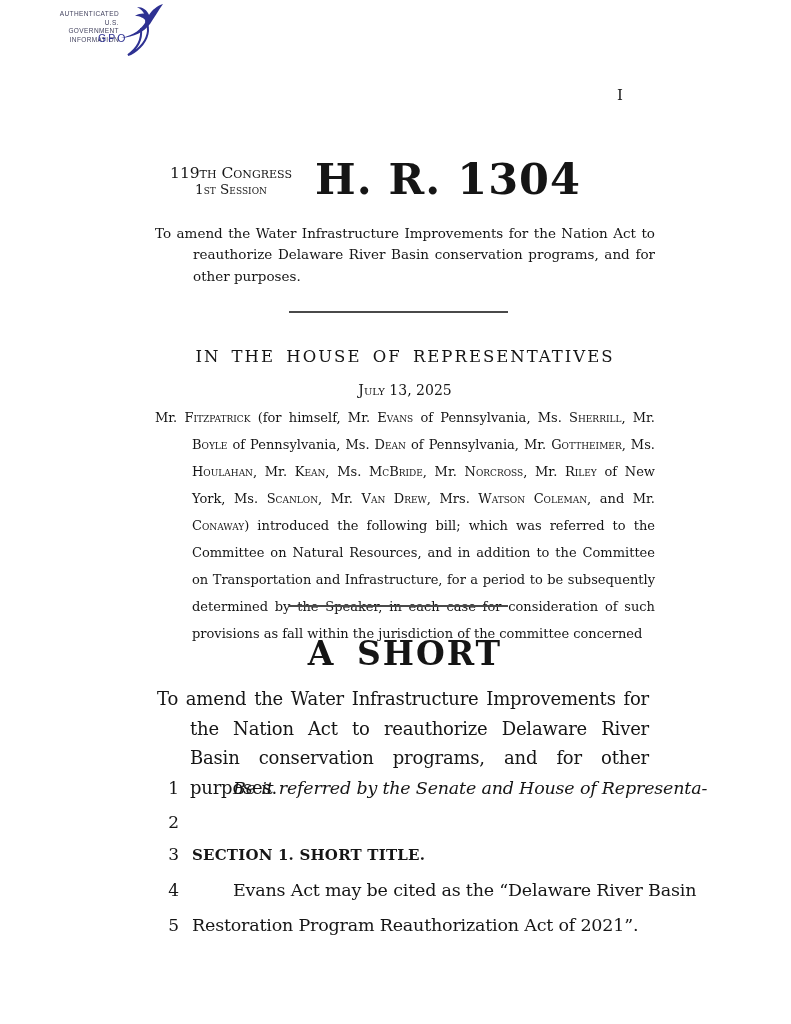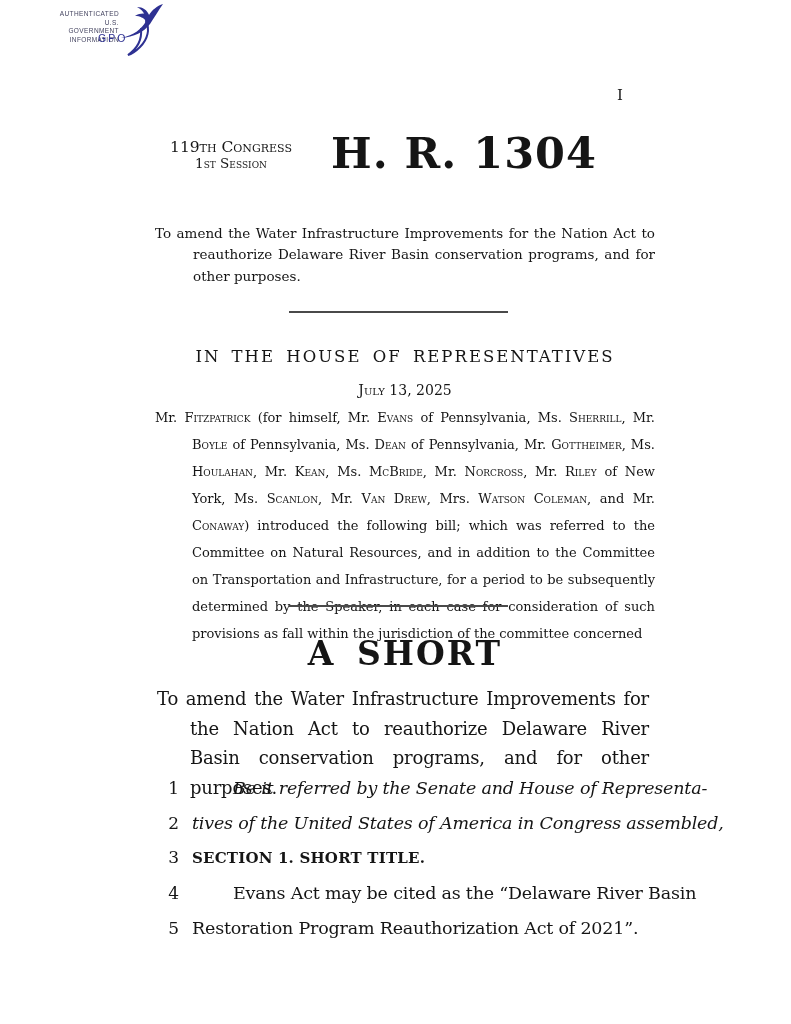--- a/index.html
+++ b/index.html
@@ -26,21 +26,21 @@
     position: absolute; top: 29px; left: 41px;
     font-family: "Liberation Sans", sans-serif;
     font-size: 10.5px; letter-spacing: 2px; color: #2e3192;
   }
   .gpo-eagle { position: absolute; top: 0; left: 58px; }
 
   
   .pagenum { position: absolute; top: 86px; left: 617px; font-size: 15px; }
 
   
-  .hdr { position: absolute; top: 135px; left: 164px; display: flex; align-items: flex-start; gap: 33px; }
+  .hdr { position: absolute; top: 161px; left: 164px; display: flex; align-items: flex-start; gap: 17px; }
   .congress-block { width: 134px; text-align: center; padding-top: 4px; }
   .congress { font-variant: small-caps; font-size: 15.5px; line-height: 17px; white-space: nowrap; }
   .session  { font-variant: small-caps; font-size: 13.5px; line-height: 15px; white-space: nowrap; }
   .billno { font-size: 43px; font-weight: bold; line-height: 1; letter-spacing: 1px; white-space: nowrap; margin-top: -3px; }
 
   
   .preamble {
     position: absolute; top: 223px; left: 155px; width: 500px; margin: 0;
     font-size: 13.5px; line-height: 21.4px;
     text-align: justify; padding-left: 38px; text-indent: -38px;
@@ -138,21 +138,20 @@
 
   <p class="bill-preamble">To amend the Water Infrastructure Improvements for the Nation Act to reauthorize Delaware River Basin conservation programs, and for other purposes.</p>
 
   <div class="lines">
     <div class="line">
       <span class="num">1</span>
       <span class="txt italic indent">Be it referred by the Senate and House of Representa-</span>
     </div>
     <div class="line">
       <span class="num">2</span>
-      <span class="txt italic">tives of the United States of America in Congress assembled,</span>
     </div>
     <div class="line">
       <span class="num">3</span>
       <span class="txt section">SECTION 1. SHORT TITLE.</span>
     </div>
     <div class="line">
       <span class="num">4</span>
       <span class="txt indent">Evans Act may be cited as the “Delaware River Basin</span>
     </div>
     <div class="line">

